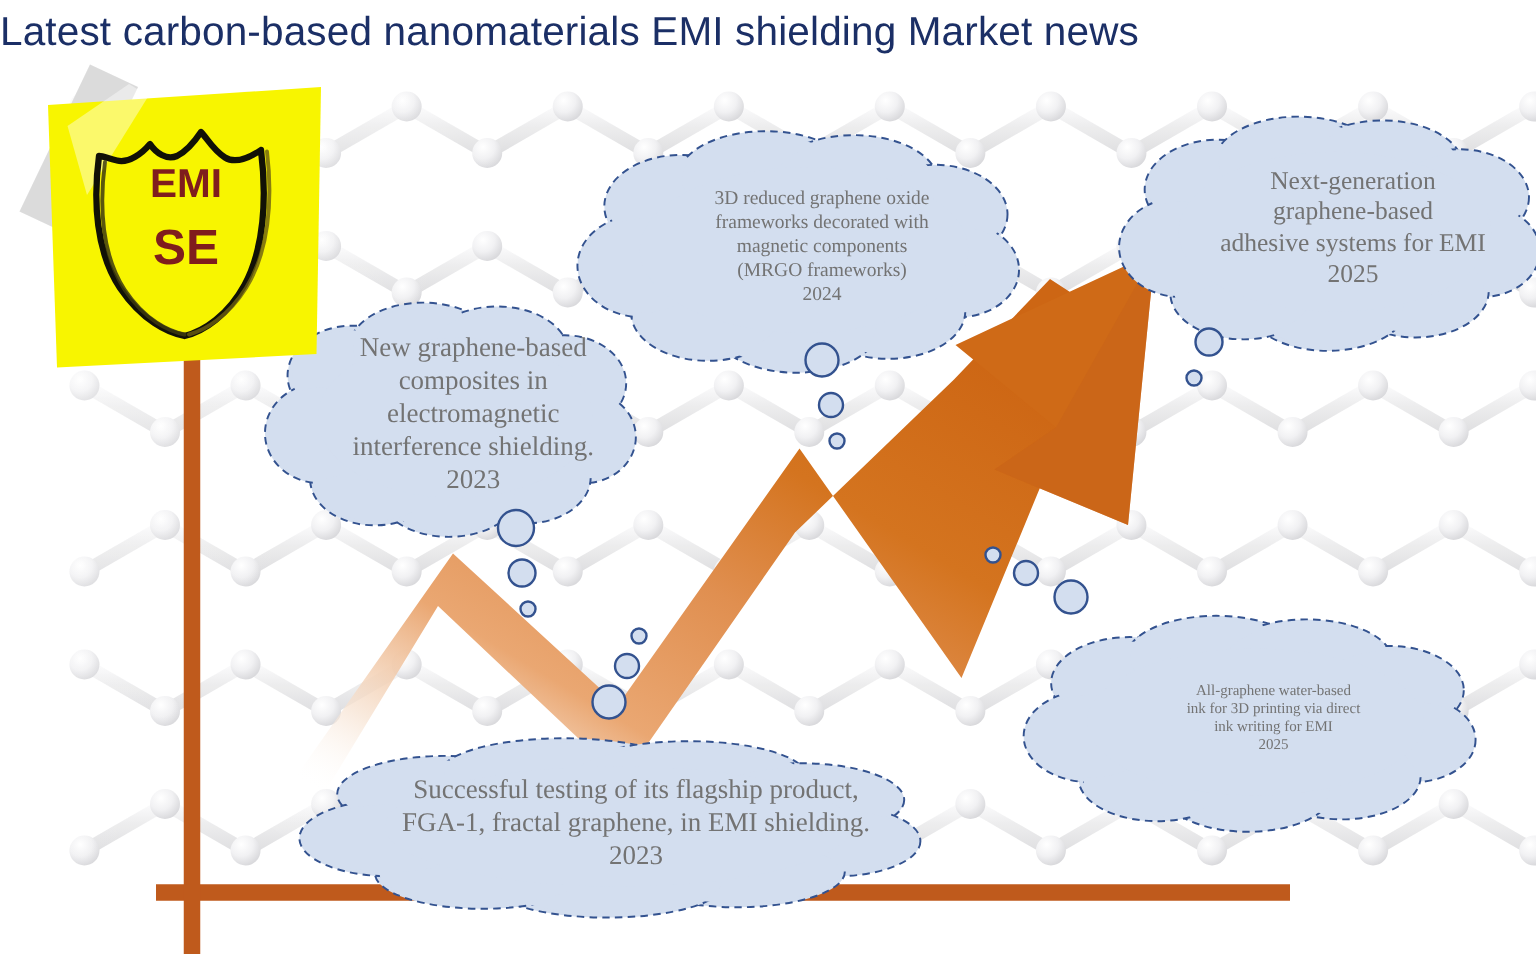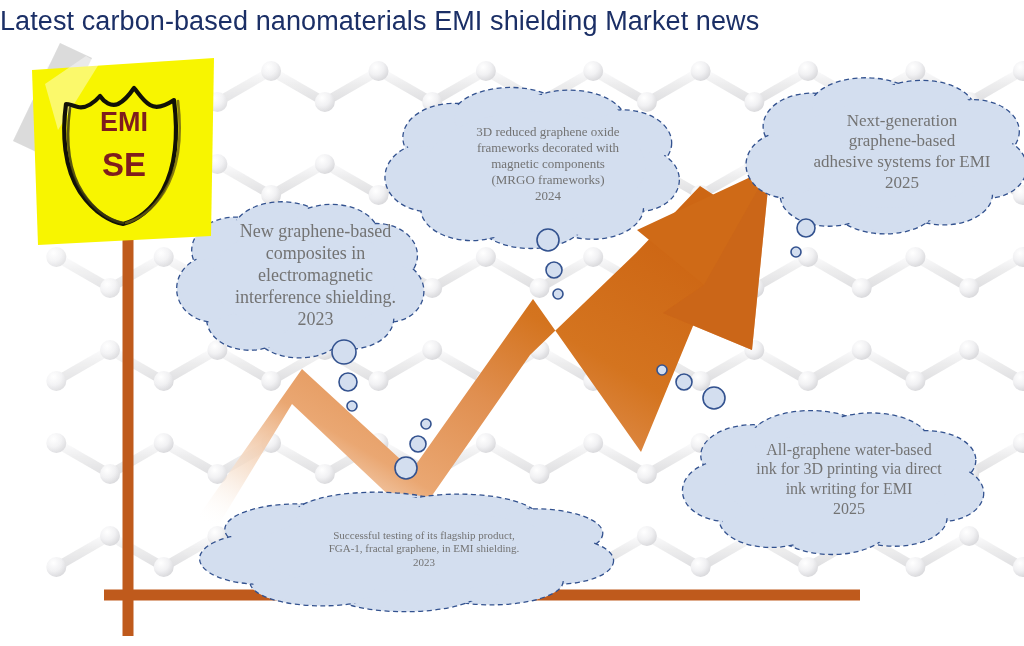--- a/index.html
+++ b/index.html
@@ -541,21 +541,21 @@
             <ellipse cx="258.64" cy="217.94" rx="49.400000000000006" ry="25.32" fill="#d3deef" stroke="none"></ellipse>
             <ellipse cx="195.76" cy="226.2" rx="54.64" ry="25.32" fill="#d3deef" stroke="none"></ellipse>
             <ellipse cx="135.5" cy="219.12" rx="49.400000000000006" ry="25.32" fill="#d3deef" stroke="none"></ellipse>
             <ellipse cx="90.96000000000001" cy="190.8" rx="41.540000000000006" ry="27.68" fill="#d3deef" stroke="none"></ellipse>
             <ellipse cx="201" cy="181.36" rx="112.28" ry="48.92" fill="#d3deef" stroke="none"></ellipse>
           </g>
           <circle cx="78" cy="98" r="11" fill="#d3deef" stroke="#33528f" stroke-width="1.6"></circle>
           <circle cx="48" cy="82" r="8" fill="#d3deef" stroke="#33528f" stroke-width="1.6"></circle>
           <circle cx="26" cy="70" r="5" fill="#d3deef" stroke="#33528f" stroke-width="1.6"></circle>
         </svg>
-        <div class="cloud-text" style="font-size: 16px;">All-graphene water-based
+        <div class="cloud-text" style="font-size: 10px;">All-graphene water-based
 ink for 3D printing via direct
 ink writing for EMI
 2025</div>
       </div>
       <div class="cloud" style="left: 232px; top: 500px; width: 360px; height: 98px;">
         <svg width="500" height="338" style="left: -70px; top: -120px;">
           <g>
             <ellipse cx="134.8" cy="149.4" rx="72" ry="25.48" fill="#d3deef" stroke="#33528f" stroke-width="1.3" stroke-dasharray="5 3.5"></ellipse>
             <ellipse cx="214" cy="135.68" rx="82.8" ry="23.52" fill="#d3deef" stroke="#33528f" stroke-width="1.3" stroke-dasharray="5 3.5"></ellipse>
             <ellipse cx="296.8" cy="137.64" rx="79.2" ry="23.52" fill="#d3deef" stroke="#33528f" stroke-width="1.3" stroke-dasharray="5 3.5"></ellipse>
@@ -574,21 +574,21 @@
             <ellipse cx="329.2" cy="201.33999999999997" rx="69" ry="20.52" fill="#d3deef" stroke="none"></ellipse>
             <ellipse cx="242.79999999999998" cy="208.2" rx="76.2" ry="20.52" fill="#d3deef" stroke="none"></ellipse>
             <ellipse cx="160" cy="202.32" rx="69" ry="20.52" fill="#d3deef" stroke="none"></ellipse>
             <ellipse cx="98.8" cy="178.8" rx="58.2" ry="22.48" fill="#d3deef" stroke="none"></ellipse>
             <ellipse cx="250" cy="170.96" rx="155.4" ry="40.12" fill="#d3deef" stroke="none"></ellipse>
           </g>
           <circle cx="244" cy="88" r="11" fill="#d3deef" stroke="#33528f" stroke-width="1.6"></circle>
           <circle cx="256" cy="64" r="8" fill="#d3deef" stroke="#33528f" stroke-width="1.6"></circle>
           <circle cx="264" cy="44" r="5" fill="#d3deef" stroke="#33528f" stroke-width="1.6"></circle>
         </svg>
-        <div class="cloud-text" style="font-size: 11px;">Successful testing of its flagship product,
+        <div class="cloud-text" style="font-size: 18px;">Successful testing of its flagship product,
 FGA-1, fractal graphene, in EMI shielding.
 2023</div>
       </div>
     </div>
 
   <svg id="sign-group" viewBox="0 0 1024 646" xmlns="http://www.w3.org/2000/svg">
 
     <g>
       <polygon points="13,141 60,43 92,58 45,156" fill="#d5d5d5" opacity="0.95"></polygon>
       <polygon points="13,141 60,43 92,58 45,156" fill="#ffffff" opacity="0.12"></polygon>

